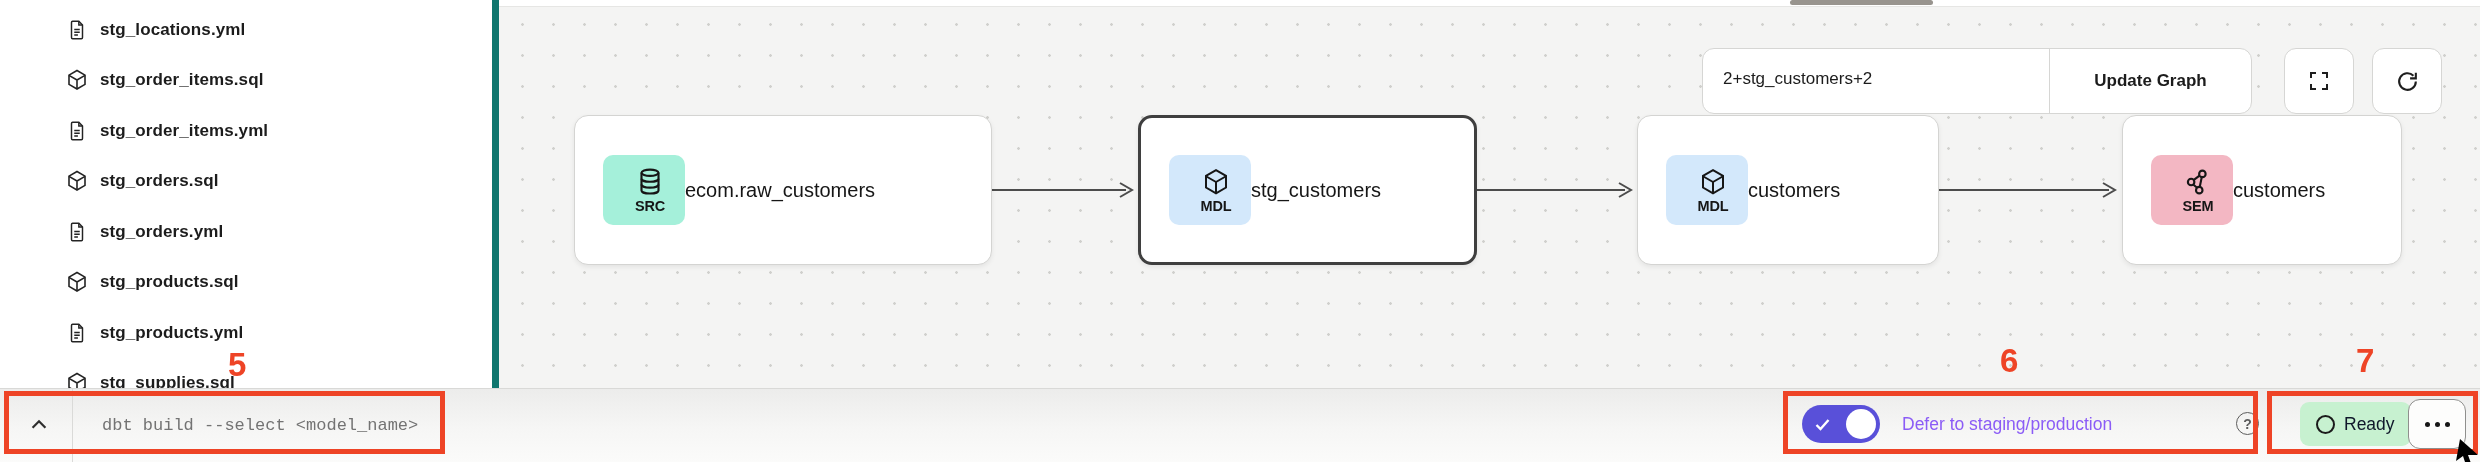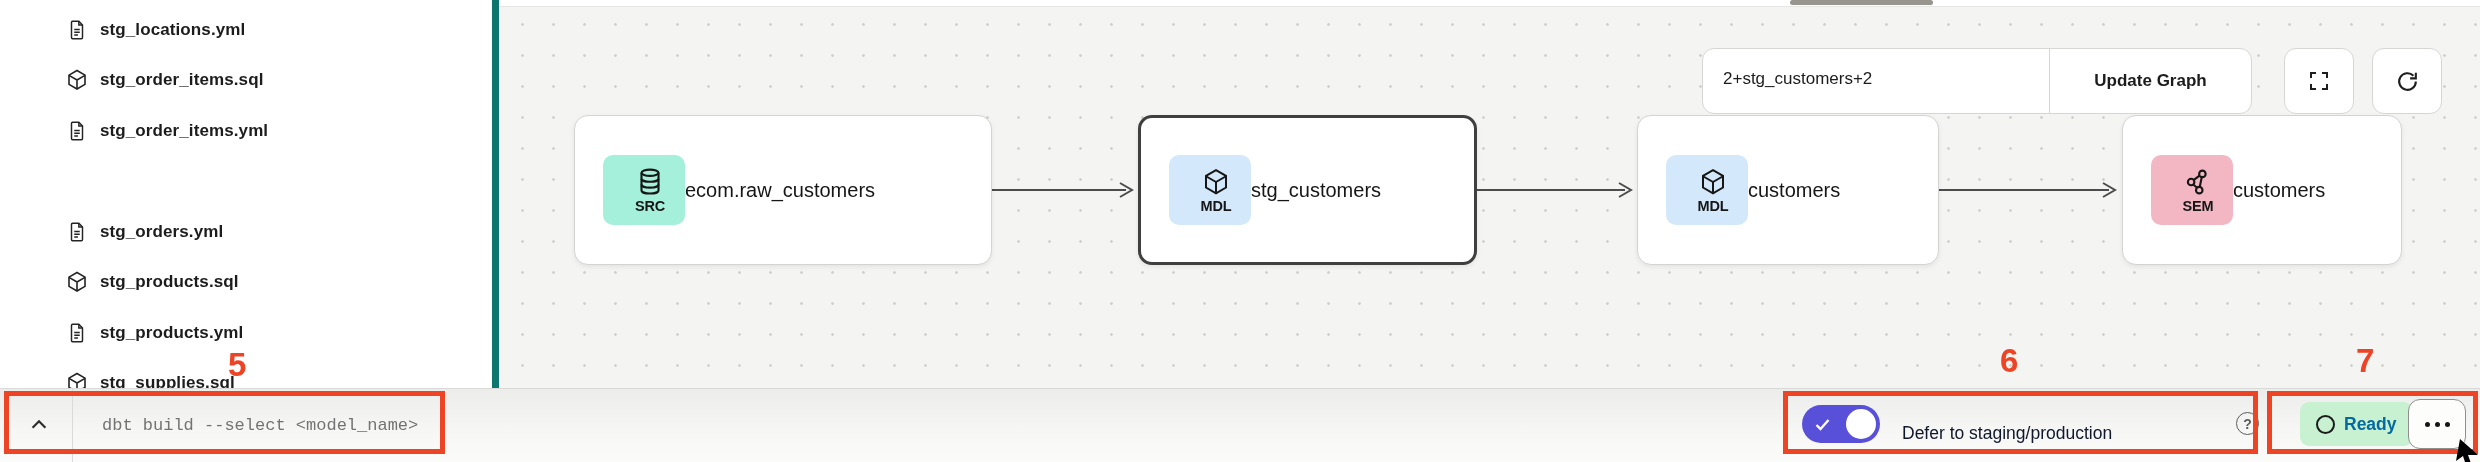--- a/index.html
+++ b/index.html
@@ -60,29 +60,29 @@
                 justify-content:center;color:#2e2e2e;cursor:pointer;z-index:21;}
   .bb-divider{position:absolute;left:72px;top:389px;width:1px;height:73px;background:#dadad8;z-index:21;}
   .command-input{position:absolute;left:100px;top:400px;width:640px;height:48px;border:none;outline:none;
                  background:transparent;font-family:Liberation Mono, monospace;font-size:17px;color:#3a3a3a;z-index:21;}
   .command-input::placeholder{color:#737373;opacity:1;}
 
   .toggle{position:absolute;left:1802px;top:405px;width:78px;height:38px;border-radius:19px;background:#5950d9;
           z-index:21;cursor:pointer;}
   .toggle .knob{position:absolute;right:4px;top:4px;width:30px;height:30px;border-radius:50%;background:#ffffff;}
   .toggle svg{position:absolute;left:12px;top:11px;width:17px;height:17px;}
-  .defer-label{position:absolute;left:1902px;top:414px;font-size:17.5px;font-weight:500;color:#0f172a;z-index:21;margin-top:9px;}
+  .defer-label{position:absolute;left:1902px;top:414px;font-size:17.5px;font-weight:500;color:#8b5cf6;z-index:21;}
   .help-icon{position:absolute;left:2236px;top:412px;width:23px;height:23px;border:1.6px solid #5c5c5c;
              border-radius:50%;color:#5c5c5c;font-size:14px;font-weight:700;display:flex;align-items:center;
              justify-content:center;z-index:21;box-sizing:border-box;cursor:pointer;}
 
   .ready-badge{position:absolute;left:2300px;top:402px;height:44px;padding:0 16px;border-radius:9px;
                background:#c7f1d0;display:flex;align-items:center;gap:9px;z-index:21;cursor:pointer;}
   .ready-circle{width:19px;height:19px;border:2px solid #1b1b1b;border-radius:50%;box-sizing:border-box;}
-  .ready-text{font-size:17.5px;font-weight:700;color:#0369a1;}
+  .ready-text{font-size:17.5px;font-weight:400;color:#0f172a;}
   .more-btn{position:absolute;left:2408px;top:399px;width:58px;height:50px;background:#fdfdfc;
             border:1.3px solid #8f8f8d;border-radius:12px;display:flex;align-items:center;justify-content:center;
             z-index:21;box-sizing:border-box;cursor:pointer;}
   .more-btn .dots{display:flex;gap:5px;}
   .more-btn .dots i{width:5px;height:5px;border-radius:50%;background:#161616;}
 
   .cursor-glyph{position:absolute;left:2452px;top:438px;z-index:40;}
 
   
   .anno-box{position:absolute;border:5px solid #ee4426;z-index:30;box-sizing:border-box;}
@@ -207,20 +207,29 @@
     </div>
     <div class="file-row" style="top:58px">
       <span class="ficon">
         <svg width="24" height="24" viewBox="0 0 24 24" fill="none" stroke="currentColor" stroke-width="1.6">
             <path d="M12 2.5l8 4.6v9.3l-8 4.6-8-4.6V7.1l8-4.6z"></path>
             <path d="M12 12l8-4.6M12 12L4 7.4M12 12v9"></path>
           </svg>
       </span>
       <span class="fname">stg_order_items.sql</span>
     </div>
+    <div class="file-row" style="top:159px">
+      <span class="ficon">
+        <svg width="24" height="24" viewBox="0 0 24 24" fill="none" stroke="currentColor" stroke-width="1.6">
+            <path d="M12 2.5l8 4.6v9.3l-8 4.6-8-4.6V7.1l8-4.6z"></path>
+            <path d="M12 12l8-4.6M12 12L4 7.4M12 12v9"></path>
+          </svg>
+      </span>
+      <span class="fname">stg_orders.sql</span>
+    </div>
     <div class="file-row" style="top:210px">
       <span class="ficon">
         <svg width="22" height="24" viewBox="0 0 24 24" fill="none" stroke="currentColor" stroke-width="1.6">
             <path d="M14 2.5H7.2A1.2 1.2 0 0 0 6 3.7v16.6a1.2 1.2 0 0 0 1.2 1.2h9.6a1.2 1.2 0 0 0 1.2-1.2V6.5z"></path>
             <path d="M14 2.5v4h4"></path>
             <path d="M9 11.5h6M9 14.5h6M9 17.5h4"></path>
           </svg>
       </span>
       <span class="fname">stg_orders.yml</span>
     </div>

